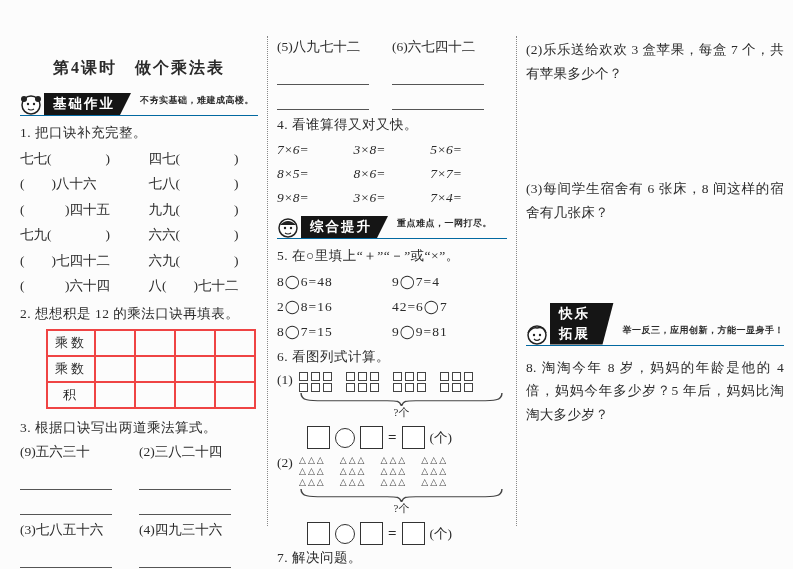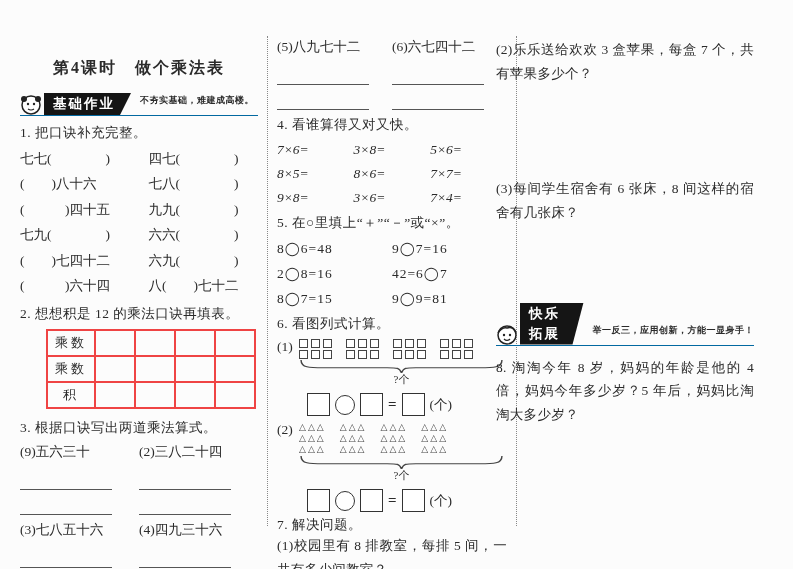--- a/index.html
+++ b/index.html
@@ -5,21 +5,21 @@
   html,body{margin:0;padding:0;background:#e8e8e8;}
   .page{
     position:relative;width:793px;height:569px;background:#fcfcfc;
     font-family:"Liberation Serif","DejaVu Serif",serif;color:#2b2b2b;
     overflow:hidden;margin:0 auto;
   }
   .divider{position:absolute;top:36px;height:490px;width:0;border-left:1px dotted #888;}
   .col{position:absolute;top:0;}
   .col1{left:20px;width:238px;}
   .col2{left:277px;width:230px;}
-  .col3{left:496px;width:258px;}
+  .col3{left:526px;width:258px;}
 
   .title{font-size:16px;font-weight:bold;text-align:center;margin:58px 0 0 0;letter-spacing:2px;}
 
   .badge-row{display:flex;align-items:flex-end;border-bottom:1px solid #0369a1;position:relative;padding-left:24px;}
   .mascot{position:absolute;left:-2px;bottom:-3px;width:26px;height:26px;}
   .badge{background:#151515;color:#fff;font-weight:bold;font-size:13.5px;line-height:20px;
     padding:1px 16px 1px 9px;letter-spacing:2px;
     clip-path:polygon(0 0,100% 0,calc(100% - 11px) 100%,0 100%);}
   .badge-slogan{font-size:9px;font-weight:bold;margin-left:9px;padding-bottom:8px;white-space:nowrap;letter-spacing:.5px;}
 
@@ -195,26 +195,39 @@
           <span>8×6=</span>
           <span>7×7=</span>
         </div>
       <div class="q4row">
           <span>9×8=</span>
           <span>3×6=</span>
           <span>7×4=</span>
         </div>
     </div>
 
+    <div class="badge-row mt10">
+      <span class="mascot">
+        <svg viewBox="0 0 26 26" width="26" height="26">
+            <circle cx="13" cy="13" r="9" fill="#fff" stroke="#222" stroke-width="1.5"></circle>
+            <path d="M5,10 Q13,2 21,10" fill="#222"></path>
+            <circle cx="10" cy="13" r="1.2" fill="#222"></circle>
+            <circle cx="16" cy="13" r="1.2" fill="#222"></circle>
+            <path d="M10,18 Q13,20 16,18" fill="none" stroke="#222" stroke-width="1.2"></path>
+          </svg>
+      </span>
+      <span class="badge">综合提升</span>
+      <span class="badge-slogan">重点难点，一网打尽。</span>
+    </div>
 
     <p class="qlabel mt8">5. 在○里填上“＋”“－”或“×”。</p>
     <div>
       <div class="q5row">
           <span>8◯6=48</span>
-          <span>9◯7=16</span>
+          <span>9◯7=4</span>
         </div>
       <div class="q5row">
           <span>2◯8=16</span>
           <span>42=6◯7</span>
         </div>
       <div class="q5row">
           <span>8◯7=15</span>
           <span>9◯9=81</span>
         </div>
     </div>

